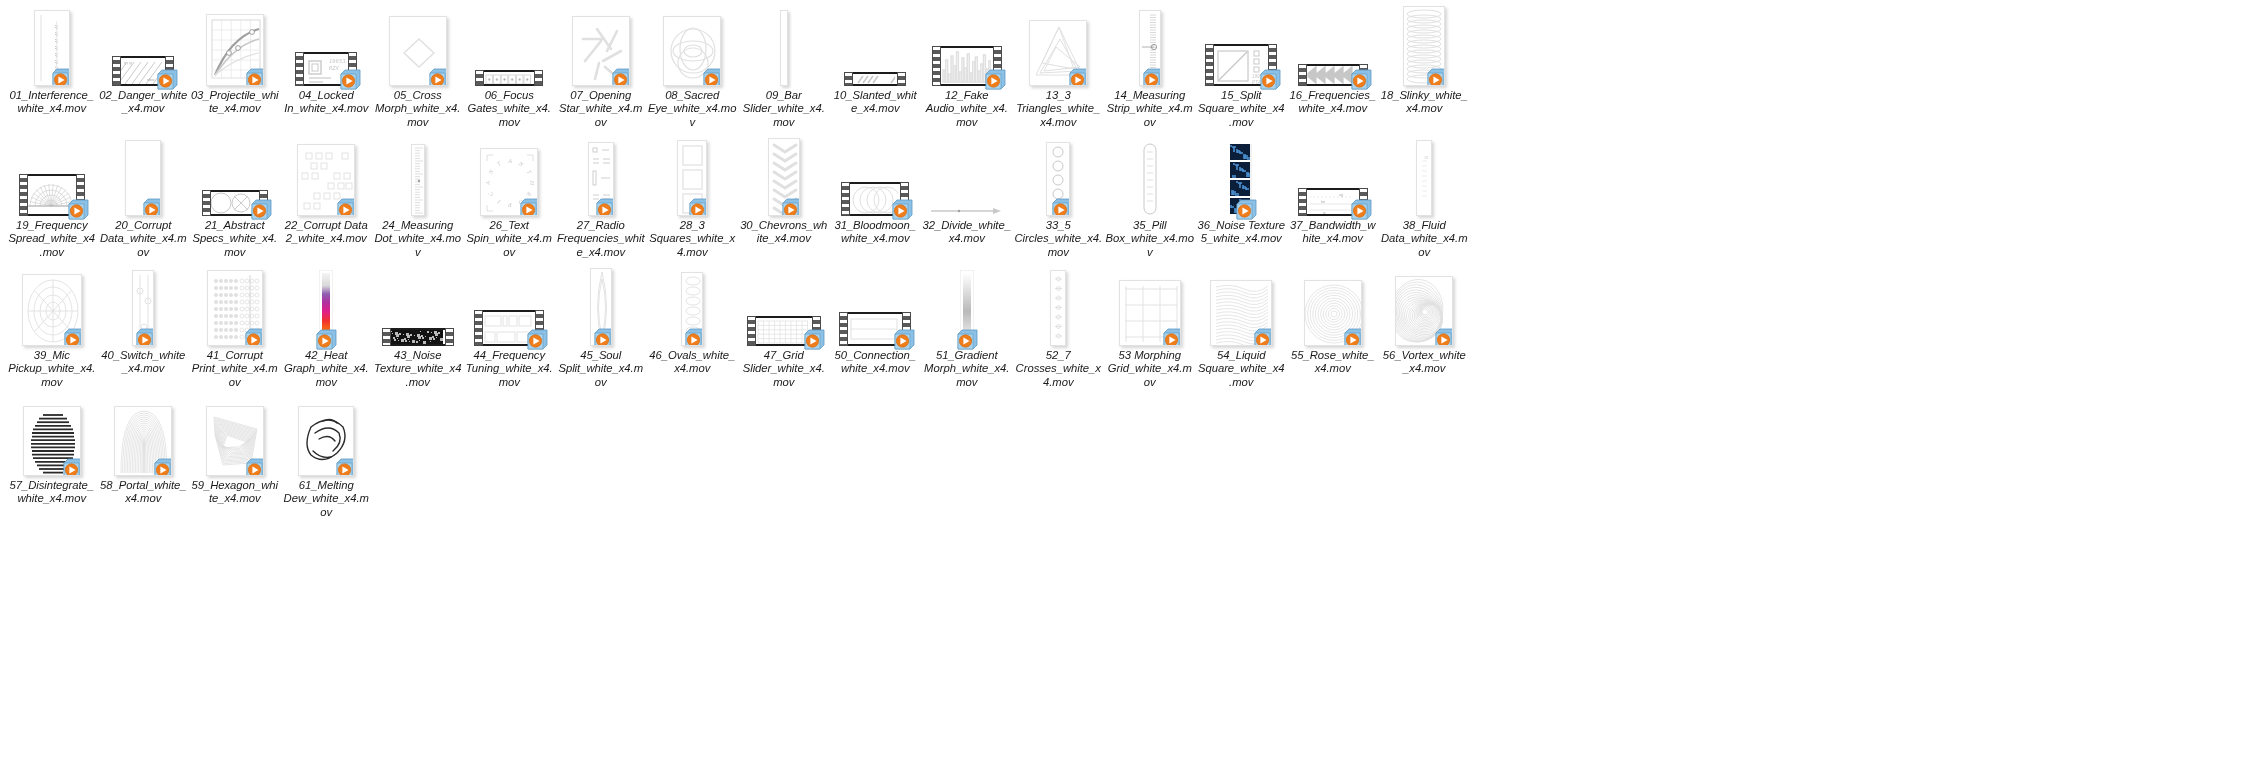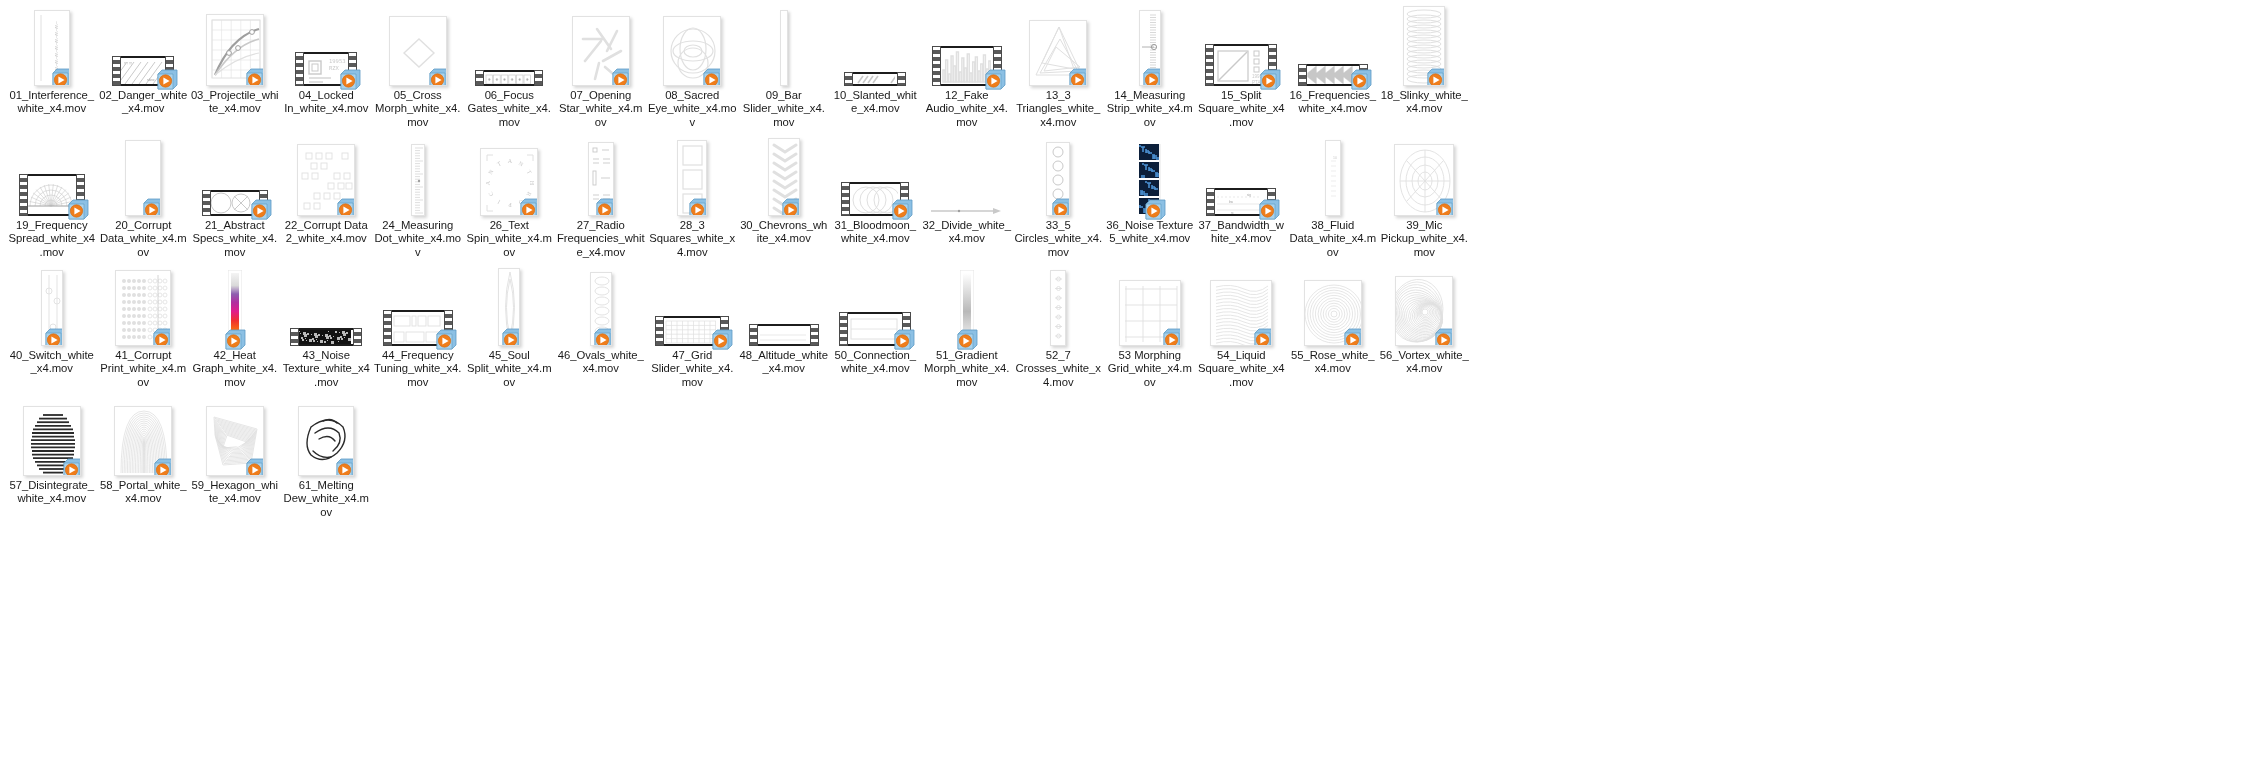--- a/index.html
+++ b/index.html
@@ -26,20 +26,21 @@
 
   .file-item {
     width: 91.5px;
     height: 130px;
     display: flex;
     flex-direction: column;
     align-items: center;
     justify-content: flex-start;
     position: relative;
     box-sizing: border-box;
+    font-style: italic;
   }
 
   
   .thumb-wrap {
     width: 91.5px;
     height: 84px;
     display: flex;
     align-items: flex-end;
     justify-content: center;
     position: relative;
@@ -902,20 +903,38 @@
             <path d="M2 6 L17 6 L17 21 L2 21 Z" fill="#a9d2ec" stroke="#5d9bc4" stroke-width="0.6"></path>
             <circle cx="9.5" cy="13" r="6.2" fill="#ef7d1b" stroke="#d2660c" stroke-width="0.6"></circle>
             <path d="M7.4 9.6 L13.6 13 L7.4 16.4 Z" fill="#ffffff"></path>
           </svg>
         </div>
       </div>
       <div class="file-label">33_5 Circles_white_x4.mov</div>
     </div>
     <div class="file-item">
       <div class="thumb-wrap">
+        <div class="thumb" style="width:16px;height:74px;">
+          <svg width="16" height="74" viewBox="0 0 16 74">
+            <rect x="2" y="2" width="12" height="70" rx="6" fill="#fff" stroke="#c9c9c9" stroke-width="1"></rect>
+            <line x1="5" y1="10" x2="11" y2="10" stroke="#e0e0e0" stroke-width="1"></line>
+            <line x1="5" y1="17" x2="11" y2="17" stroke="#e0e0e0" stroke-width="1"></line>
+            <line x1="5" y1="24" x2="11" y2="24" stroke="#e0e0e0" stroke-width="1"></line>
+            <line x1="5" y1="31" x2="11" y2="31" stroke="#e0e0e0" stroke-width="1"></line>
+            <line x1="5" y1="38" x2="11" y2="38" stroke="#e0e0e0" stroke-width="1"></line>
+            <line x1="5" y1="45" x2="11" y2="45" stroke="#e0e0e0" stroke-width="1"></line>
+            <line x1="5" y1="52" x2="11" y2="52" stroke="#e0e0e0" stroke-width="1"></line>
+            <line x1="5" y1="59" x2="11" y2="59" stroke="#e0e0e0" stroke-width="1"></line>
+          </svg>
+        </div>
+      </div>
+      <div class="file-label">35_Pill Box_white_x4.mov</div>
+    </div>
+    <div class="file-item">
+      <div class="thumb-wrap">
         <div class="thumb" style="width:24px;height:74px;">
           <svg width="24" height="74" viewBox="0 0 24 74">
             <rect x="1" y="2" width="20" height="16" fill="#0c1f3a"></rect>
             <rect x="1" y="3" width="2" height="2" fill="#4a8fd0" opacity="0.8"></rect>
             <rect x="8" y="8" width="3" height="3" fill="#4a8fd0" opacity="0.8"></rect>
             <rect x="15" y="13" width="4" height="4" fill="#4a8fd0" opacity="0.8"></rect>
             <rect x="4" y="5" width="2" height="5" fill="#4a8fd0" opacity="0.8"></rect>
             <rect x="11" y="10" width="3" height="2" fill="#4a8fd0" opacity="0.8"></rect>
             <rect x="18" y="15" width="4" height="3" fill="#4a8fd0" opacity="0.8"></rect>
             <rect x="7" y="7" width="2" height="4" fill="#4a8fd0" opacity="0.8"></rect>
@@ -1352,37 +1371,20 @@
             <path d="M2 6 L17 6 L17 21 L2 21 Z" fill="#a9d2ec" stroke="#5d9bc4" stroke-width="0.6"></path>
             <circle cx="9.5" cy="13" r="6.2" fill="#ef7d1b" stroke="#d2660c" stroke-width="0.6"></circle>
             <path d="M7.4 9.6 L13.6 13 L7.4 16.4 Z" fill="#ffffff"></path>
           </svg>
         </div>
       </div>
       <div class="file-label">47_Grid Slider_white_x4.mov</div>
     </div>
     <div class="file-item">
       <div class="thumb-wrap">
-        <div class="film thumb" style="width:70px;height:22px;">
-          <div class="sprocket"></div>
-          <div class="film-body">
-            <svg width="50" height="18" viewBox="0 0 50 18">
-              <g stroke="#e0e0e0" stroke-width="0.7">
-                <line x1="2" y1="9" x2="48" y2="9"></line>
-                <line x1="2" y1="14" x2="48" y2="14"></line>
-              </g>
-            </svg>
-          </div>
-          <div class="sprocket"></div>
-        </div>
-      </div>
-      <div class="file-label">48_Altitude_white_x4.mov</div>
-    </div>
-    <div class="file-item">
-      <div class="thumb-wrap">
         <div class="film thumb" style="width:72px;height:34px;">
           <div class="sprocket"></div>
           <div class="film-body">
             <svg width="52" height="30" viewBox="0 0 52 30">
               <rect x="3" y="5" width="46" height="20" fill="none" stroke="#e0e0e0" stroke-width="1"></rect>
               <line x1="3" y1="15" x2="49" y2="15" stroke="#e0e0e0" stroke-width="0.8"></line>
             </svg>
           </div>
           <div class="sprocket"></div>
           <svg class="play-badge" viewBox="0 0 22 22">

